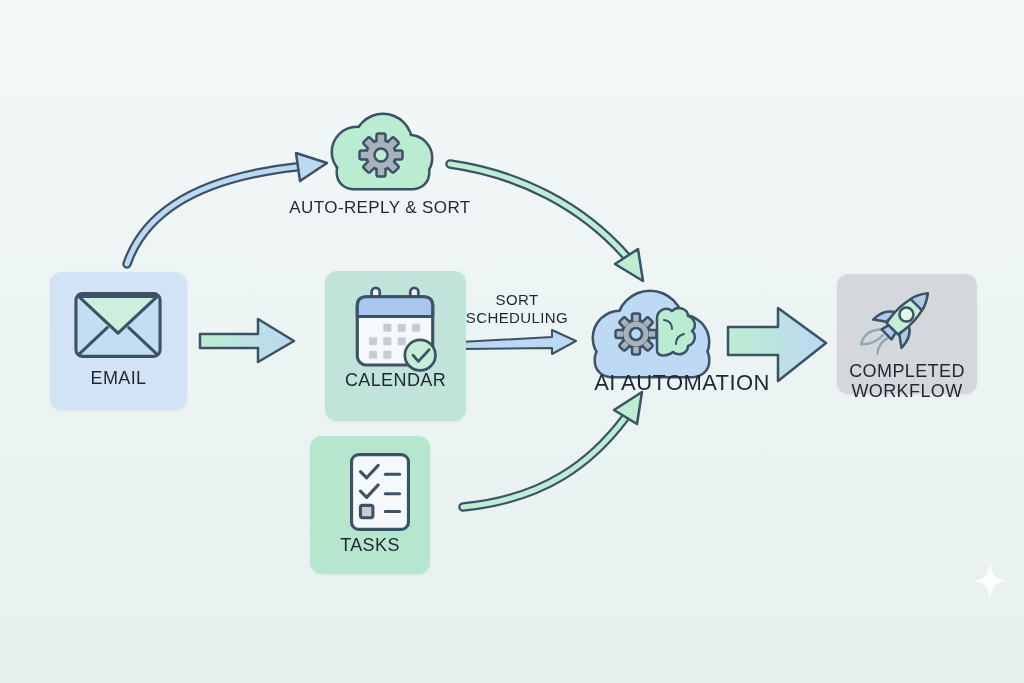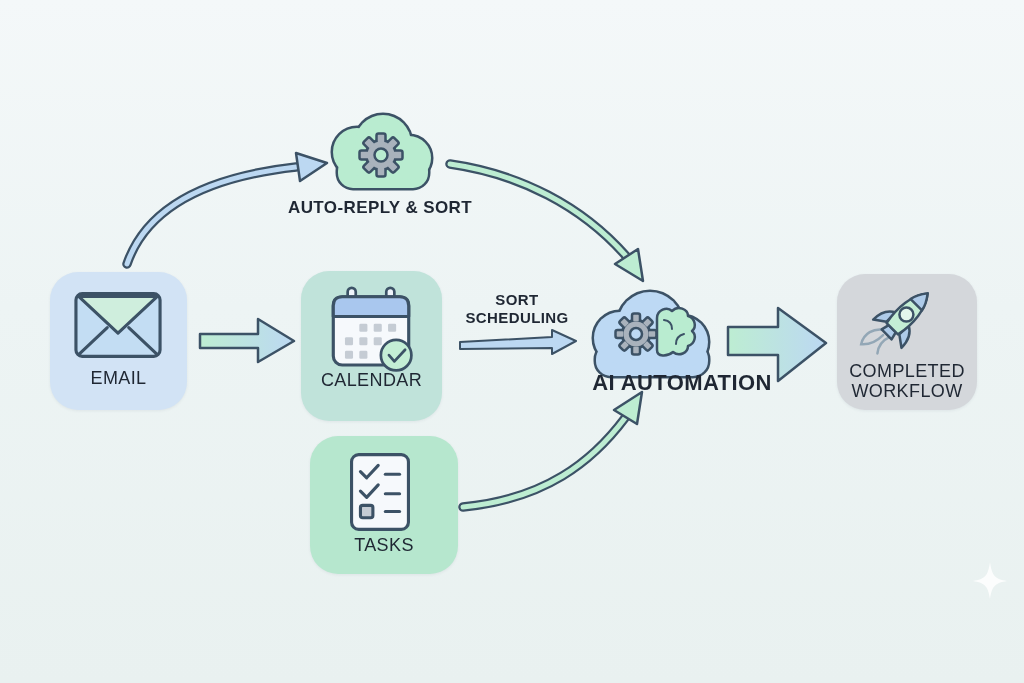--- a/index.html
+++ b/index.html
@@ -11,31 +11,31 @@
     --icon-blue:#c3ddf3; --icon-mint:#cfeedd; --icon-white:#f6f9fc;
     --header-blue:#a9c7ee; --square-gray:#c5ccd4; --check-green:#c4eed5;
     --fin-blue:#aecbe9;
   }
   *{margin:0;padding:0;box-sizing:border-box;}
   html,body{width:1024px;height:683px;}
   body{font-family:"Liberation Sans","DejaVu Sans",sans-serif;color:var(--text);}
   .canvas{position:relative;width:1024px;height:683px;overflow:hidden;
     background:linear-gradient(180deg,var(--bg-top) 0%,var(--bg-mid) 45%,var(--bg-bottom) 100%);}
   .layer{position:absolute;left:0;top:0;width:1024px;height:683px;}
-  .node{position:absolute;border-radius:28px;box-shadow:0 1px 3px rgba(60,82,102,0.08);}
+  .node{position:absolute;border-radius:12px;box-shadow:0 1px 3px rgba(60,82,102,0.08);}
   .node svg{position:absolute;}
   .node-label{position:absolute;left:50%;transform:translateX(-50%);
     font-size:18px;font-weight:500;letter-spacing:0.4px;white-space:nowrap;text-align:center;color:var(--text);}
   #email-box{left:50px;top:272px;width:137px;height:138px;background:var(--email-box);}
-  #calendar-box{left:301px;top:271px;width:141px;height:150px;background:var(--calendar-box);}
-  #tasks-box{left:310px;top:436px;width:148px;height:138px;background:var(--tasks-box);}
-  #completed-box{left:837px;top:274px;width:140px;height:136px;background:var(--completed-box);}
+  #calendar-box{left:325px;top:271px;width:141px;height:150px;background:var(--calendar-box);}
+  #tasks-box{left:310px;top:436px;width:120px;height:138px;background:var(--tasks-box);}
+  #completed-box{left:837px;top:274px;width:140px;height:120px;background:var(--completed-box);}
   #completed-box .node-label{white-space:normal;width:136px;top:88px;line-height:1.1;}
   .float-label{position:absolute;transform:translate(-50%,-50%);text-align:center;
-    font-weight:700;color:var(--text);letter-spacing:0.4px;}
+    font-weight:400;color:var(--text);letter-spacing:0.4px;}
   #lbl-autoreply{left:380px;top:208px;font-size:17px;white-space:nowrap;}
   #lbl-ai{left:682px;top:383px;font-size:22px;white-space:nowrap;}
   #lbl-smart{left:517px;top:309px;font-size:15px;width:118px;line-height:1.2;}
   #lbl-taskpri{left:540px;top:536px;font-size:15.5px;width:150px;line-height:1.25;}
   
   .ol{stroke:var(--outline);stroke-linejoin:round;stroke-linecap:round;}
   .curve-under{fill:none;stroke:var(--outline);stroke-width:9.5;stroke-linecap:round;}
   .curve-blue{fill:none;stroke:var(--arrow-blue);stroke-width:5;stroke-linecap:round;}
   .curve-green{fill:none;stroke:var(--arrow-green);stroke-width:5;stroke-linecap:round;}
   .cloud-g{fill:var(--cloud-green);}

